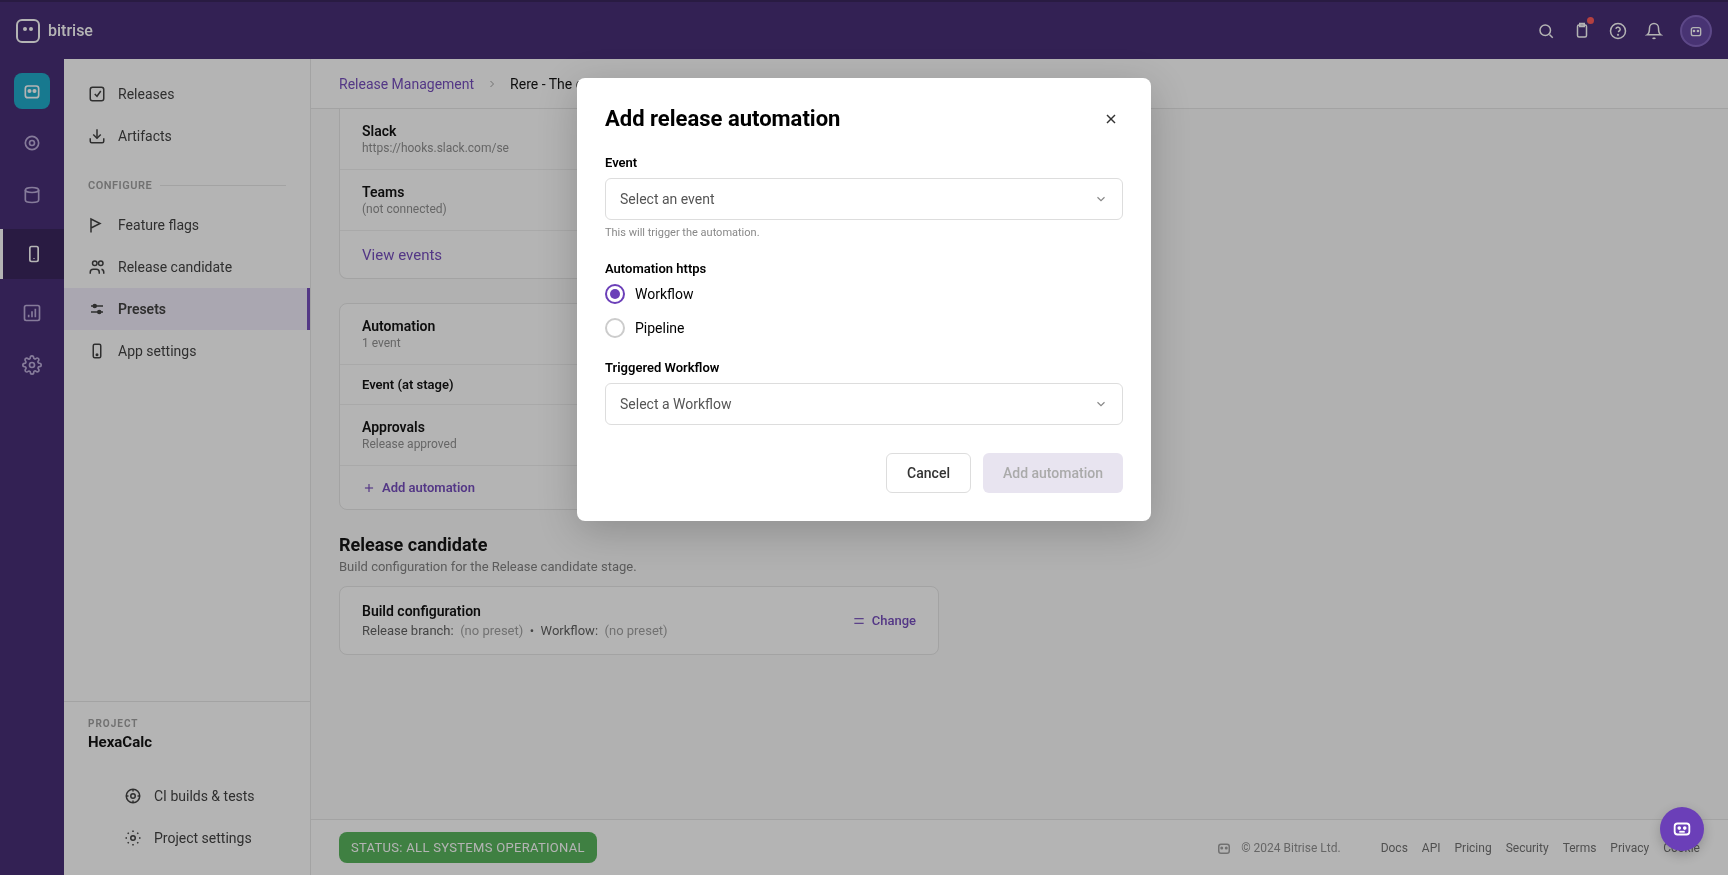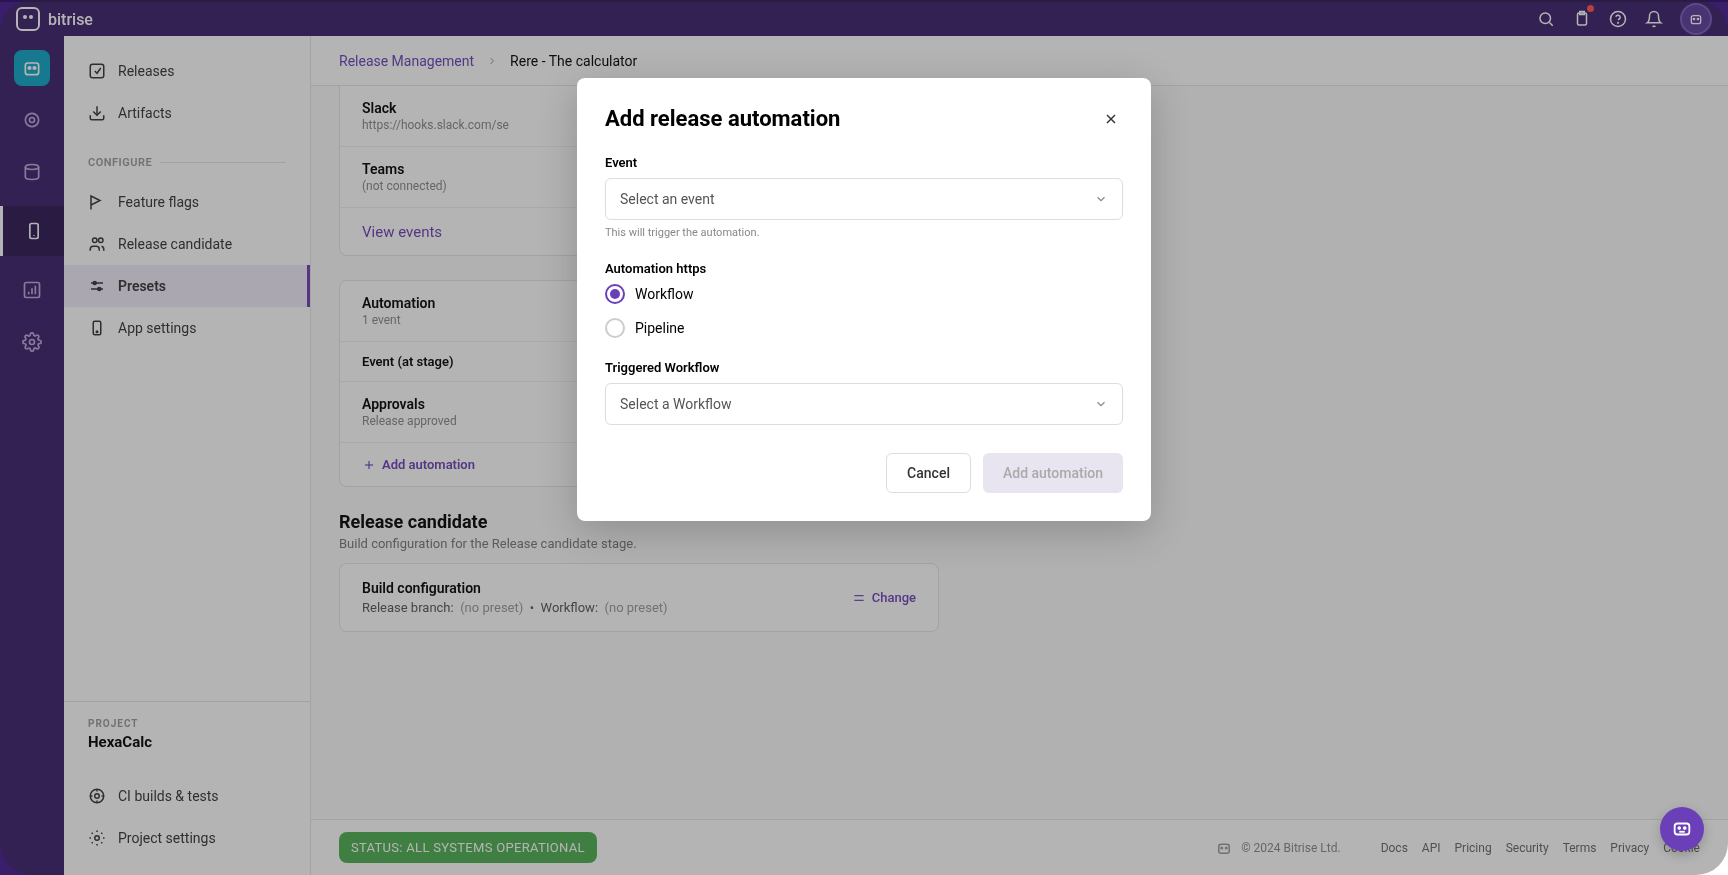--- a/index.html
+++ b/index.html
@@ -1,18 +1,18 @@
 <!DOCTYPE html>
 <html><head>
 <meta charset="utf-8">
 <style>
 * { margin: 0; padding: 0; box-sizing: border-box; font-family: -apple-system, BlinkMacSystemFont, 'Segoe UI', Roboto, sans-serif; }
 html, body { width: 1728px; height: 875px; overflow: hidden; background: #fff; }
 .root { display: flex; flex-direction: column; height: 875px; }
-.topbar { height: 36px; background: #3a1e6c; display: flex; align-items: center; padding: 0 16px; color: #fff; border-top: 2px solid #2a1550; }
+.topbar { height: 59px; background: #3a1e6c; display: flex; align-items: center; padding: 0 16px; color: #fff; border-top: 2px solid #2a1550; }
 .topbar .logo { display: flex; align-items: center; gap: 8px; }
 .logo-icon { width: 24px; height: 24px; border: 2px solid #fff; border-radius: 6px; position: relative; }
 .logo-icon::before, .logo-icon::after { content: ''; position: absolute; background: #fff; width: 4px; height: 4px; border-radius: 50%; top: 6px; }
 .logo-icon::before { left: 5px; } .logo-icon::after { right: 5px; }
 .logo-text { font-size: 16px; font-weight: 500; }
 .topbar .spacer { flex: 1; }
 .topbar .icon-btn { width: 36px; height: 36px; display: flex; align-items: center; justify-content: center; cursor: pointer; color: #fff; position: relative; }
 .topbar .avatar { width: 32px; height: 32px; border-radius: 50%; background: #5a3a9c; border: 2px solid #7a5abc; display: flex; align-items: center; justify-content: center; margin-left: 8px;}
 .topbar .notif-dot { position: absolute; top: 4px; right: 6px; width: 7px; height: 7px; background: #ff4d4d; border-radius: 50%; }
 .body { display: flex; flex: 1; min-height: 0; }
@@ -22,21 +22,21 @@
 .rail .rail-app { background: #0ea5c6; }
 .sidebar { width: 247px; background: #fff; border-right: 1px solid #e5e5e5; display: flex; flex-direction: column; }
 .sidebar .nav-section { padding: 14px 0; }
 .sidebar .nav-item { display: flex; align-items: center; gap: 12px; padding: 12px 24px; color: #333; cursor: pointer; font-size: 14px; }
 .sidebar .nav-item.active { background: #f0ebfa; border-right: 3px solid #6b3fb8; font-weight: 600; color: #333; }
 .sidebar .section-label { padding: 8px 24px; font-size: 11px; color: #999; letter-spacing: 0.5px; font-weight: 600; display: flex; align-items: center; gap: 8px; }
 .sidebar .section-label::after { content: ''; flex: 1; height: 1px; background: #e5e5e5; }
 .sidebar .project-block { margin-top: auto; border-top: 1px solid #e5e5e5; padding: 16px 24px; }
 .sidebar .project-label { font-size: 10px; color: #999; letter-spacing: 1px; font-weight: 700; }
 .sidebar .project-name { font-size: 15px; font-weight: 700; margin-top: 4px; }
-.sidebar .project-links { padding: 8px 0 16px; }
+.sidebar .project-links { padding: 8px 0 16px; margin-left: 36px; }
 .main { flex: 1; display: flex; flex-direction: column; min-width: 0; background: #fafafa; }
 .breadcrumb { height: 50px; border-bottom: 1px solid #e5e5e5; display: flex; align-items: center; padding: 0 28px; gap: 12px; font-size: 14px; background: #fff; }
 .breadcrumb .bc-link { color: #6b3fb8; cursor: pointer; }
 .breadcrumb .bc-sep { color: #999; }
 .content { flex: 1; overflow-y: auto; padding: 0 28px 24px; }
 .card { background: #fff; border: 1px solid #e5e5e5; border-radius: 8px; margin-bottom: 24px; max-width: 600px; }
 .card .card-row { padding: 14px 22px; border-bottom: 1px solid #eee; }
 .card .card-row:last-child { border-bottom: none; }
 .card .row-title { font-size: 14px; font-weight: 600; }
 .card .row-sub { font-size: 12px; color: #888; margin-top: 2px; }
@@ -49,21 +49,21 @@
 .build-card { background: #fff; border: 1px solid #e5e5e5; border-radius: 8px; padding: 16px 22px; max-width: 600px; display: flex; justify-content: space-between; align-items: center; }
 .build-info .bc-title { font-size: 14px; font-weight: 600; }
 .build-info .bc-line { font-size: 13px; color: #555; margin-top: 4px; }
 .build-info .muted { color: #999; }
 .change-btn { color: #6b3fb8; font-size: 13px; font-weight: 500; display: flex; align-items: center; gap: 6px; cursor: pointer; }
 .footer { height: 56px; border-top: 1px solid #e5e5e5; display: flex; align-items: center; padding: 0 28px; gap: 20px; background: #fff; font-size: 12px; }
 .status-chip { background: #4caf50; color: #fff; padding: 8px 12px; border-radius: 8px; font-weight: 400; font-size: 13px; letter-spacing: 0.3px; }
 .footer .copy { color: #888; margin-left: auto; display: flex; align-items: center; gap: 8px; }
 .footer .links { display: flex; gap: 14px; color: #666; margin-left: 20px; }
 .footer .links span { cursor: pointer; }
-.modal-overlay { position: absolute; inset: 0; background: rgba(40,40,40,0.35); display: flex; align-items: flex-start; justify-content: center; padding-top: 78px; border-radius: 32px; }
+.modal-overlay { position: absolute; inset: 0; background: rgba(40,40,40,0.35); display: flex; align-items: flex-start; justify-content: center; padding-top: 78px; }
 .modal { width: 574px; background: #fff; border-radius: 8px; padding: 28px; box-shadow: 0 10px 40px rgba(0,0,0,0.2); }
 .modal-head { display: flex; justify-content: space-between; align-items: center; margin-bottom: 24px; }
 .modal-head h1 { font-size: 22px; font-weight: 700; }
 .modal-close { width: 24px; height: 24px; cursor: pointer; color: #333; display: flex; align-items: center; justify-content: center; }
 .form-group { margin-bottom: 22px; }
 .form-label { font-size: 13px; font-weight: 600; margin-bottom: 8px; display: block; }
 .select-box { border: 1px solid #ddd; border-radius: 6px; padding: 12px 14px; font-size: 14px; color: #555; display: flex; justify-content: space-between; align-items: center; cursor: pointer; }
 .select-box .chev { color: #888; }
 .helper { font-size: 11px; color: #888; margin-top: 6px; }
 .radio-group { display: flex; flex-direction: column; gap: 14px; }

